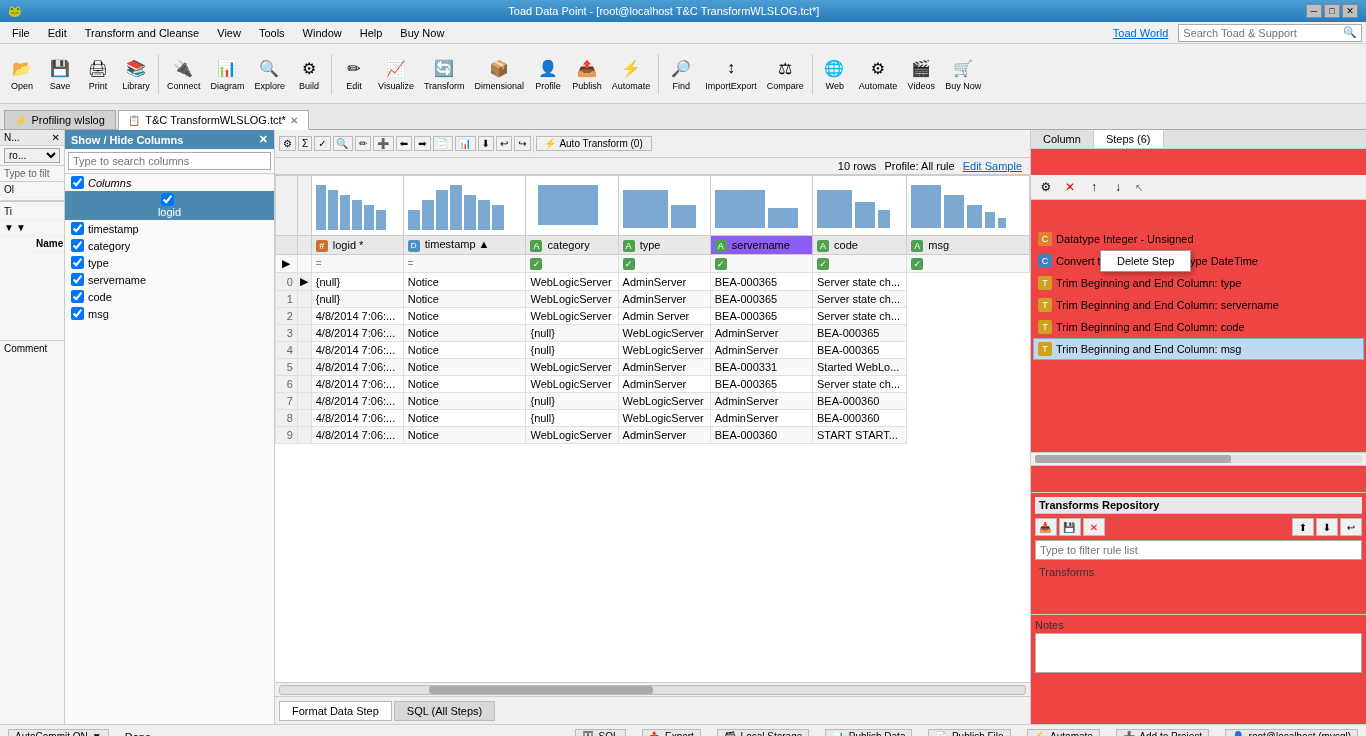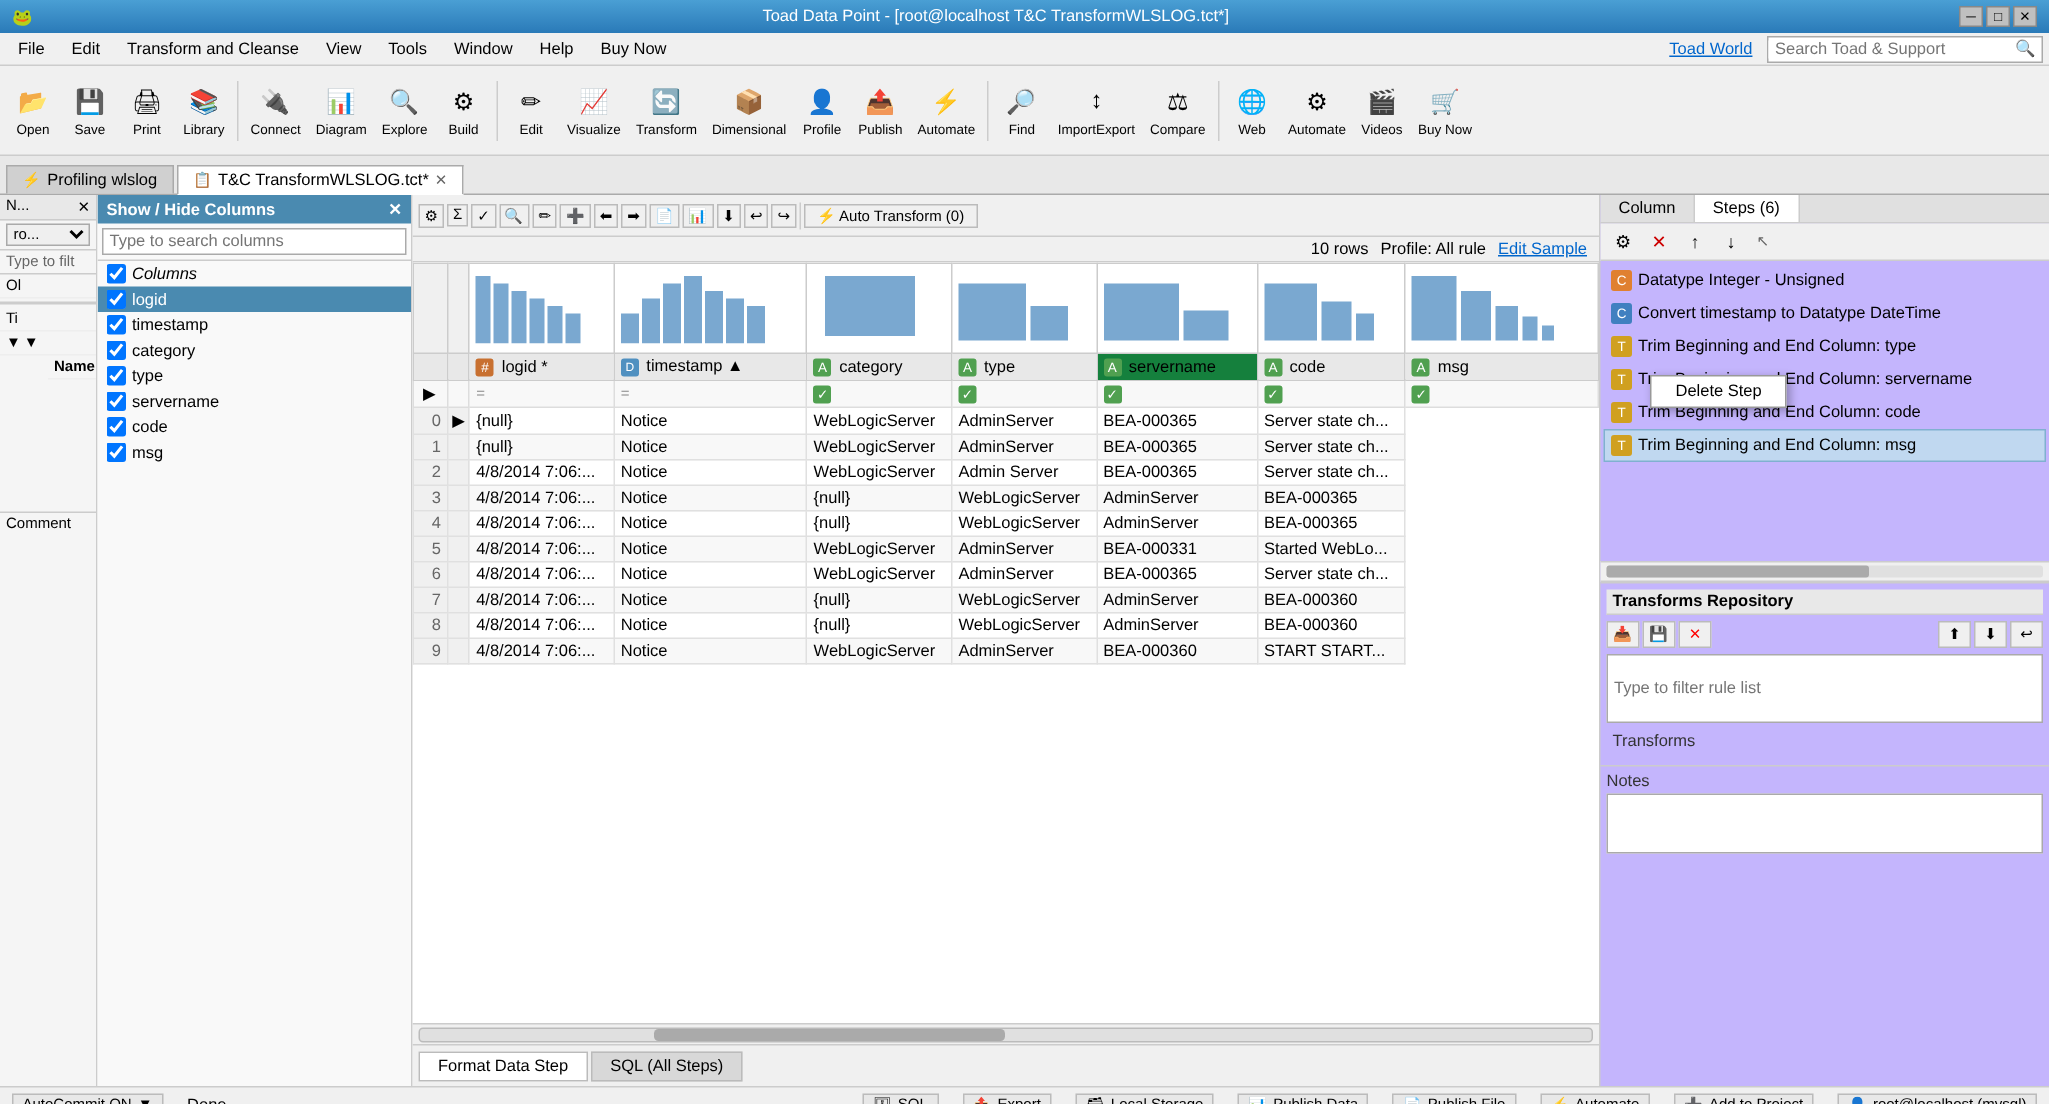--- a/index.html
+++ b/index.html
@@ -62,21 +62,21 @@
     .bottom-tab { padding: 3px 12px; background: #d8d8d8; border: 1px solid #bbb; cursor: pointer; font-size: 11px; }
     .bottom-tab.active { background: white; }
 
     
     #status-bar { background: #f0f0f0; border-top: 1px solid #ccc; height: 24px; display: flex; align-items: center; padding: 0 8px; font-size: 11px; justify-content: space-between; }
     .status-left { display: flex; gap: 16px; align-items: center; }
     .status-right { display: flex; gap: 16px; align-items: center; }
     .status-btn { padding: 1px 6px; background: #e8e8e8; border: 1px solid #bbb; cursor: pointer; font-size: 10px; display: flex; align-items: center; gap: 4px; }
 
     
-    #right-panel { width: 300px; background: #c4b5fd; border-left: 1px solid #ccc; display: flex; flex-direction: column; }
+    #right-panel { width: 336px; background: #ef4444; border-left: 1px solid #ccc; display: flex; flex-direction: column; gap: 26px; }
     #right-panel-tabs { display: flex; border-bottom: 1px solid #ccc; background: #e0e0e0; }
     .right-tab { padding: 3px 12px; cursor: pointer; font-size: 11px; border-right: 1px solid #ccc; }
     .right-tab.active { background: white; }
     #right-panel-toolbar { display: flex; align-items: center; padding: 2px 4px; border-bottom: 1px solid #ccc; gap: 2px; background: #f0f0f0; }
     .rp-btn { width: 22px; height: 20px; display: flex; align-items: center; justify-content: center; cursor: pointer; border: 1px solid transparent; font-size: 12px; }
     #steps-list { flex: 1; overflow-y: auto; padding: 2px; }
     .step-item { display: flex; align-items: center; padding: 3px 4px; font-size: 11px; cursor: pointer; border: 1px solid transparent; gap: 4px; }
     .step-item.selected { background: #c0d8f0; border-color: #80b0d0; }
     .step-icon { width: 14px; height: 14px; border-radius: 2px; display: flex; align-items: center; justify-content: center; font-size: 9px; }
     .step-icon.orange { background: #e08030; color: white; }
@@ -85,21 +85,21 @@
 
     
     #context-menu { position: absolute; background: white; border: 1px solid #999; box-shadow: 2px 2px 6px rgba(0,0,0,0.3); z-index: 1000; font-size: 11px; }
     .ctx-item { padding: 4px 16px; cursor: pointer; white-space: nowrap; }
 
     
     #transforms-repo { border-top: 1px solid #ccc; padding: 4px; }
     #transforms-repo-header { font-weight: bold; font-size: 11px; padding: 2px 4px; background: #e8e8e8; border-bottom: 1px solid #ccc; margin-bottom: 4px; }
     #transforms-repo-toolbar { display: flex; gap: 2px; margin-bottom: 4px; }
     .tr-btn { width: 22px; height: 18px; display: flex; align-items: center; justify-content: center; cursor: pointer; border: 1px solid #bbb; background: #f0f0f0; font-size: 10px; }
-    #transforms-filter { width: 100%; border: 1px solid #aaa; padding: 16px 4px; font-size: 11px; margin-bottom: 4px; }
+    #transforms-filter { width: 100%; border: 1px solid #aaa; padding: 3px 4px; font-size: 11px; margin-bottom: 4px; }
     #transforms-label { font-size: 11px; padding: 2px 4px; color: #333; }
     #notes-area { margin-top: 4px; border-top: 1px solid #ccc; padding: 4px; }
     #notes-label { font-size: 11px; color: #333; margin-bottom: 2px; }
     #notes-content { width: 100%; height: 40px; font-size: 11px; border: 1px solid #aaa; padding: 2px 4px; resize: none; background: white; }
 
     .info-bar { background: #f0f0f0; border-bottom: 1px solid #ccc; padding: 2px 8px; font-size: 11px; display: flex; align-items: center; justify-content: flex-end; gap: 8px; }
     .edit-sample { color: #0066cc; cursor: pointer; text-decoration: underline; }
   </style>
 </head>
 <body>
@@ -271,21 +271,21 @@
       <span>Show / Hide Columns</span>
       <span style="cursor:pointer;">✕</span>
     </div>
     <div id="columns-search">
       <input type="text" style="width: 100%; border: 1px solid rgb(170, 170, 170); padding: 2px 4px; font-size: 11px;" placeholder="Type to search columns">
     </div>
     <div id="columns-list">
       <div class="column-item" style="padding:2px 6px; font-size:11px; font-style:italic;">
         <input type="checkbox" checked="" style="">Columns
       </div>
-      <div class="column-item selected" style="background:#4a8ab0; color:white;">
+      <div class="column-item selected" style="background:#4a8ab0; color:white;flex-direction:column;">
         <input type="checkbox" checked="" style="">
         <span>logid</span>
       </div>
       <div class="column-item">
         <input type="checkbox" checked="" style="">
         <span>timestamp</span>
       </div>
       <div class="column-item">
         <input type="checkbox" checked="" style="">
         <span>category</span>
@@ -415,21 +415,21 @@
               timestamp ▲
             </th>
             <th style="background:#e8e8e8; border:1px solid #ccc; padding:2px 4px; font-weight:normal; cursor:pointer; white-space:nowrap;">
               <span style="display:inline-block; width:12px; height:12px; background:#50a050; border-radius:2px; color:white; font-size:9px; text-align:center; line-height:12px; margin-right:2px;">A</span>
               category
             </th>
             <th style="background:#e8e8e8; border:1px solid #ccc; padding:2px 4px; font-weight:normal; cursor:pointer; white-space:nowrap;">
               <span style="display:inline-block; width:12px; height:12px; background:#50a050; border-radius:2px; color:white; font-size:9px; text-align:center; line-height:12px; margin-right:2px;">A</span>
               type
             </th>
-            <th style="background:#15803d; border:1px solid #ccc; padding:2px 4px; font-weight:normal; cursor:pointer; white-space:nowrap;">
+            <th style="background:#8b5cf6; border:1px solid #ccc; padding:2px 4px; font-weight:normal; cursor:pointer; white-space:nowrap;">
               <span style="display:inline-block; width:12px; height:12px; background:#50a050; border-radius:2px; color:white; font-size:9px; text-align:center; line-height:12px; margin-right:2px;">A</span>
               servername
             </th>
             <th style="background:#e8e8e8; border:1px solid #ccc; padding:2px 4px; font-weight:normal; cursor:pointer; white-space:nowrap;">
               <span style="display:inline-block; width:12px; height:12px; background:#50a050; border-radius:2px; color:white; font-size:9px; text-align:center; line-height:12px; margin-right:2px;">A</span>
               code
             </th>
             <th style="background:#e8e8e8; border:1px solid #ccc; padding:2px 4px; font-weight:normal; cursor:pointer; white-space:nowrap;">
               <span style="display:inline-block; width:12px; height:12px; background:#50a050; border-radius:2px; color:white; font-size:9px; text-align:center; line-height:12px; margin-right:2px;">A</span>
               msg

